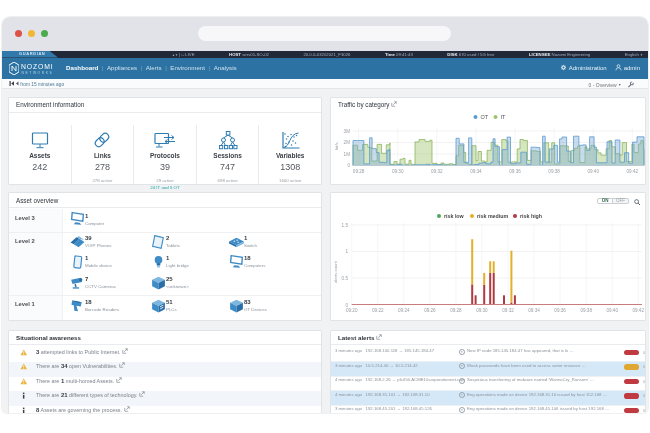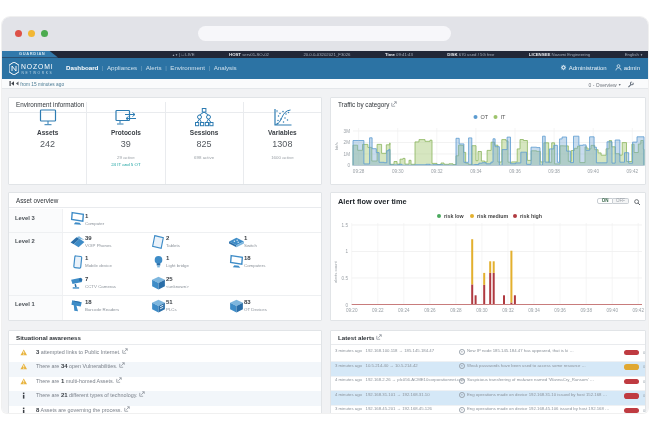--- a/index.html
+++ b/index.html
@@ -20,21 +20,21 @@
 #navright{position:absolute;right:8px;top:6.5px;font-size:6px;color:#e8f0f6;white-space:nowrap;}
 #subbar{position:absolute;left:0;top:61.5px;width:100%;height:10px;background:#fafbfc;border-bottom:1px solid #e4e7ea;}
 #crumb{position:absolute;left:7px;top:2.8px;font-size:4.8px;color:#4a7a93;}
 #ovw{position:absolute;right:14px;top:2.5px;font-size:5px;color:#6d737b;}
 #content{position:absolute;left:0;top:71.5px;width:100%;height:324.5px;background:#f1f2f4;}
 .card{position:absolute;background:#fff;border:1px solid #e1e4e7;border-radius:1px;}
 .ctitle{font-size:6.3px;font-weight:normal;color:#30353a;padding:3.8px 0 0 7px;}
 .chr{border-bottom:1px solid #e9ebee;}
 
 #envcard{left:6px;top:8px;width:314px;height:88px;}
-.envgrid{position:absolute;left:0;top:4px;bottom:0;width:100%;display:flex;}
+.envgrid{position:absolute;left:0;top:27px;bottom:0;width:100%;display:flex;}
 .envcol{flex:1;border-left:1px solid #e9ebee;position:relative;text-align:center;}
 .envcol:first-child{border-left:none;}
 .envcol .lbl{position:absolute;left:0;top:27.5px;width:100%;font-size:6.5px;font-weight:bold;color:#3b4046;}
 .envcol .num{position:absolute;left:0;top:37.5px;width:100%;font-size:9px;color:#54595f;}
 .envcol .act{position:absolute;left:0;top:53.5px;width:100%;font-size:4.4px;color:#9aa0a6;}
 .envcol .itot{position:absolute;left:0;top:60.5px;width:100%;font-size:4.4px;color:#19a2a0;}
 .envcol svg{position:absolute;left:50%;top:5px;transform:translateX(-50%);}
 
 #trafcard{left:328px;top:8px;width:316px;height:88px;}
 
@@ -103,20 +103,31 @@
         <div class="envcol">
             <svg width="22" height="22" viewBox="0 0 22 22">
               <rect x="3.5" y="3" width="15" height="11" rx="0.8" stroke="#2e7cb2" fill="none" stroke-width="1.2"></rect>
               <line x1="11" y1="14" x2="11" y2="17" stroke="#2e7cb2" fill="none" stroke-width="1"></line>
               <line x1="7.5" y1="17.7" x2="14.5" y2="17.7" stroke="#2e7cb2" fill="none" stroke-width="1"></line>
             </svg>
             <span class="lbl">Assets</span>
             <span class="num">242</span>
           </div>
         <div class="envcol">
+            <svg width="22" height="22" viewBox="0 0 22 22">
+              <g transform="rotate(-45 11 10)">
+                <rect x="3" y="6.5" width="9.5" height="7" rx="3.5" stroke="#2e7cb2" fill="none" stroke-width="1.2"></rect>
+                <rect x="9.5" y="6.5" width="9.5" height="7" rx="3.5" stroke="#2e7cb2" fill="none" stroke-width="1.2"></rect>
+              </g>
+            </svg>
+            <span class="lbl">Links</span>
+            <span class="num">278</span>
+            <span class="act">278 active</span>
+          </div>
+        <div class="envcol">
             <svg width="24" height="22" viewBox="0 0 24 22">
               <rect x="2" y="3.5" width="13.5" height="10" rx="0.8" stroke="#2e7cb2" fill="none" stroke-width="1.2"></rect>
               <line x1="6" y1="14" x2="6" y2="16.5" stroke="#2e7cb2" fill="none" stroke-width="1"></line>
               <line x1="3" y1="17" x2="9.5" y2="17" stroke="#2e7cb2" fill="none" stroke-width="1"></line>
               <path d="M11,7.5 L21,7.5 M18.5,5.5 L21,7.5 L18.5,9.5" stroke="#2e7cb2" fill="none" stroke-width="1"></path>
               <path d="M22,11.5 L12,11.5 M14.5,9.5 L12,11.5 L14.5,13.5" stroke="#2e7cb2" fill="none" stroke-width="1"></path>
             </svg>
             <span class="lbl">Protocols</span>
             <span class="num">39</span>
             <span class="act">29 active</span>
@@ -127,21 +138,21 @@
               <rect x="9.3" y="1.5" width="3.6" height="3.6" stroke="#2e7cb2" fill="none" stroke-width="1"></rect>
               <circle cx="6.5" cy="10" r="2" stroke="#2e7cb2" fill="none" stroke-width="1"></circle>
               <circle cx="15.5" cy="10" r="2" stroke="#2e7cb2" fill="none" stroke-width="1"></circle>
               <path d="M11,5.1 L6.5,8 M11,5.1 L15.5,8 M6.5,12 L4,15.5 M6.5,12 L8.5,15.5 M15.5,12 L13.5,15.5 M15.5,12 L18,15.5" stroke="#2e7cb2" fill="none" stroke-width="1"></path>
               <rect x="2.5" y="15.5" width="3.2" height="3.2" stroke="#2e7cb2" fill="none" stroke-width="1"></rect>
               <rect x="7.5" y="15.5" width="3.2" height="3.2" stroke="#2e7cb2" fill="none" stroke-width="1"></rect>
               <rect x="12.3" y="15.5" width="3.2" height="3.2" stroke="#2e7cb2" fill="none" stroke-width="1"></rect>
               <rect x="16.8" y="15.5" width="3.2" height="3.2" stroke="#2e7cb2" fill="none" stroke-width="1"></rect>
             </svg>
             <span class="lbl">Sessions</span>
-            <span class="num">825</span>
+            <span class="num">747</span>
             <span class="act">698 active</span>
           </div>
         <div class="envcol">
             <svg width="22" height="22" viewBox="0 0 22 22">
               <path d="M4,2 L4,18 L20.5,18" stroke="#2e7cb2" fill="none" stroke-width="1.2"></path>
               <path d="M4.5,17.5 C11,17.5 10,3.5 19.5,3" stroke="#2e7cb2" fill="none" stroke-width="1"></path>
               <circle cx="6" cy="4" r="0.75" fill="#2e7cb2"></circle>
               <circle cx="9" cy="6.5" r="0.75" fill="#2e7cb2"></circle>
               <circle cx="7.5" cy="9" r="0.75" fill="#2e7cb2"></circle>
               <circle cx="12" cy="4.5" r="0.75" fill="#2e7cb2"></circle>
@@ -308,21 +319,20 @@
           <svg style="display:block" width="17" height="16" viewBox="0 0 16 15">
             <path d="M8,1.5 L14,4.5 L8,7.5 L2,4.5 Z" fill="#7db6de"></path>
             <path d="M2,4.5 L8,7.5 L8,13.5 L2,10.5 Z" fill="#3e8cc7"></path>
             <path d="M14,4.5 L8,7.5 L8,13.5 L14,10.5 Z" fill="#2a6ea8"></path>
           </svg>
         </div>
         <div style="position:absolute;left:235px;top:106.0px;font-size:6px;font-weight:bold;color:#3b4046;">83</div>
         <div style="position:absolute;left:235px;top:114.0px;font-size:4.4px;color:#8b929a;white-space:nowrap;">OT Devices</div>
     </div>
     <div class="card" id="flowcard">
-      <div class="ctitle" style="font-size:7.4px;font-weight:bold;padding-top:4px;color:#23282d;">Alert flow over time</div>
         <div style="position:absolute;right:16px;top:4.5px;height:9px;line-height:0;"><span style="display:inline-block;border:1px solid #c9ced3;border-radius:2px 0 0 2px;background:#fff;font-size:4.5px;color:#3d6b4f;padding:2px 3.5px;font-weight:bold;vertical-align:top;">ON</span><span style="display:inline-block;border:1px solid #c9ced3;border-left:none;border-radius:0 2px 2px 0;background:#f4f5f6;font-size:4.5px;color:#9aa0a6;padding:2px 3px;vertical-align:top;">OFF</span></div>
         <svg width="6.5" height="6.5" viewBox="0 0 10 10" style="position:absolute;right:5px;top:5.5px;">
           <circle cx="4" cy="4" r="3" fill="none" stroke="#4a5056" stroke-width="1.2"></circle>
           <line x1="6.3" y1="6.3" x2="9.3" y2="9.3" stroke="#4a5056" stroke-width="1.4"></line>
         </svg>
       <svg width="314" height="127" viewBox="0 0 314 127" style="position:absolute;left:0;top:0;">
 <circle cx="108" cy="23" r="2" fill="#4aa95e"></circle>
           <text x="113" y="25" font-size="5.3" fill="#444" font-weight="bold">risk low</text>
 <circle cx="141" cy="23" r="2" fill="#e3b02e"></circle>
           <text x="146" y="25" font-size="5.3" fill="#444" font-weight="bold">risk medium</text>

